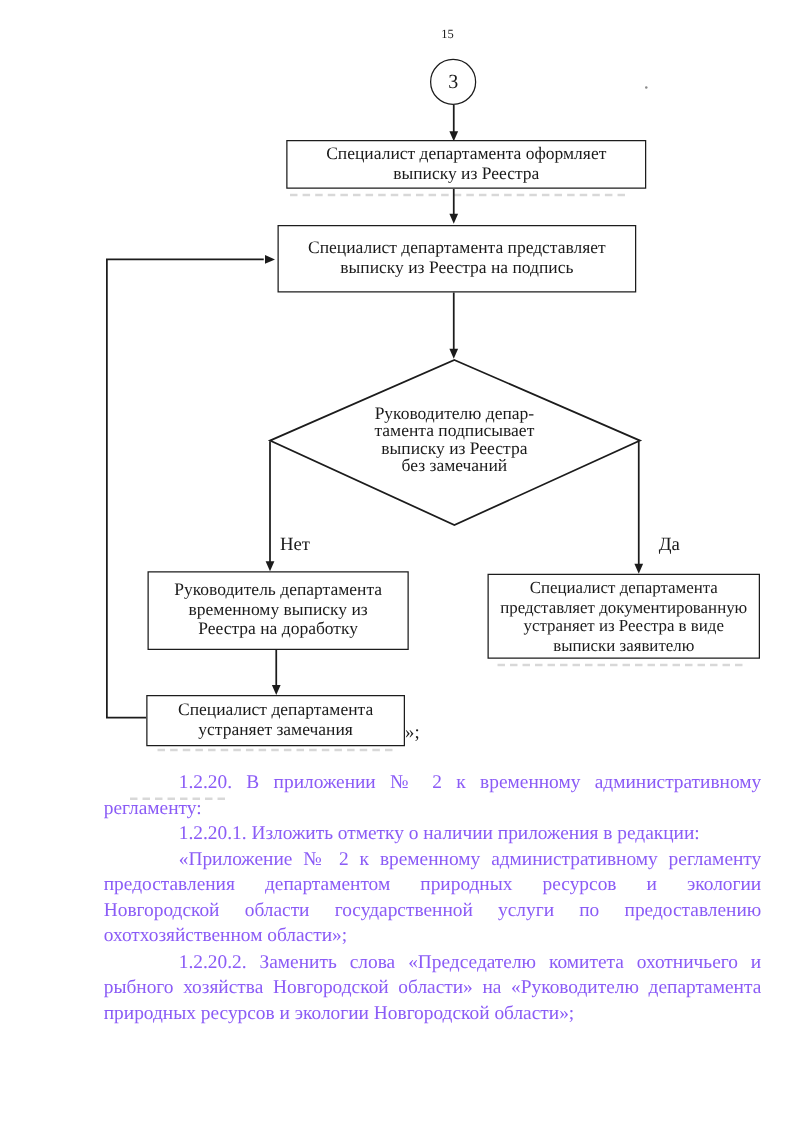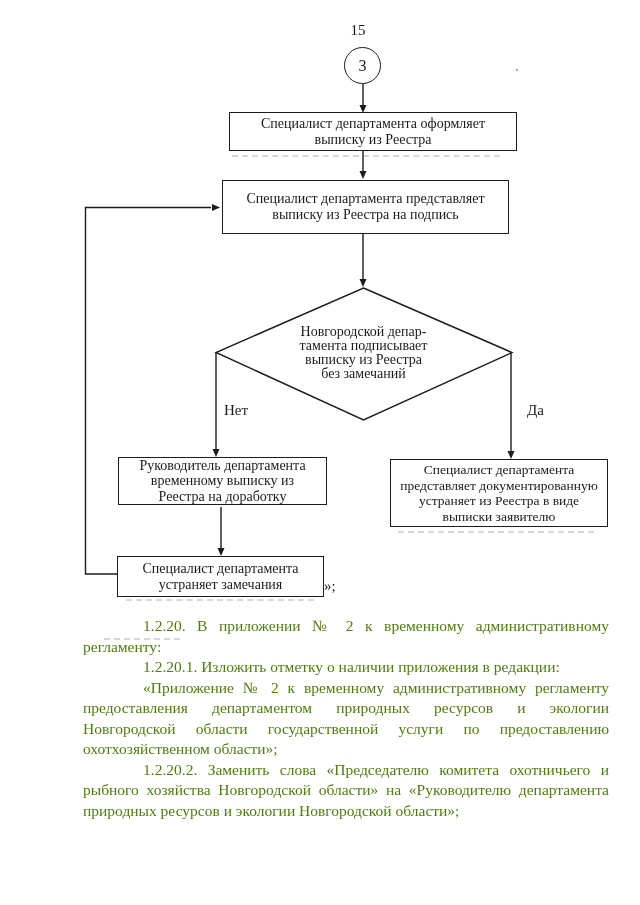--- a/index.html
+++ b/index.html
@@ -20,51 +20,51 @@
     border:1.4px solid #1c1c1c;
     display:flex;flex-direction:column;justify-content:center;align-items:center;
     text-align:right;
     font-size:14px;line-height:16px;
     box-sizing:border-box;
   }
   .fbox.heavy{border-width:1.7px;}
   .fline{white-space:nowrap;}
   .page-number{
     position:absolute;z-index:3;
-    font-size:15px;text-align:center;
+    font-size:10px;text-align:center;
   }
   .connector{
     position:absolute;z-index:2;
     width:37px;height:37px;border:1.4px solid #1c1c1c;border-radius:50%;
     background:#fff;box-sizing:border-box;
     display:flex;align-items:center;justify-content:center;
     font-size:16px;
   }
   .diamond-text{
     position:absolute;z-index:2;
     text-align:center;font-size:14px;line-height:14px;
   }
   .branch-label{
-    position:absolute;z-index:3;font-size:15px;
+    position:absolute;z-index:3;font-size:15px;margin-top:26px;
   }
   .quote-close{
     position:absolute;z-index:3;font-size:15px;
   }
   
   .artifact{
     position:absolute;z-index:0;
     border-top:2px dashed #c4c4c4;opacity:.65;
   }
   .speck{
     position:absolute;z-index:0;width:2px;height:2px;background:#8a8a8a;border-radius:50%;
   }
   
   .body-text{
     position:absolute;left:83px;top:616px;width:526px;z-index:2;
-    font-size:15.5px;line-height:20.5px;color:#4d7c0f;
+    font-size:15.5px;line-height:20.5px;color:#8b5cf6;
   }
   .tl{height:20.5px;overflow:hidden;}
   .tl.just{text-align:justify;text-align-last:justify;}
   .tl.left{text-align:left;}
   .tl.ind{padding-left:60px;box-sizing:border-box;}
 </style>
 </head>
 <body>
 
 <div class="page">
@@ -107,30 +107,30 @@
     <div class="fline">Специалист департамента оформляет</div>
     <div class="fline">выписку из Реестра</div>
   </div>
 
   <div class="fbox heavy" style="left:222px;top:180px;width:287px;height:54px;">
     <div class="fline">Специалист департамента представляет</div>
     <div class="fline">выписку из Реестра на подпись</div>
   </div>
 
   <div class="diamond-text" style="left:258px;top:325px;width:211px;">
-    <div>Новгородской депар-</div>
+    <div>Руководителю депар-</div>
     <div>тамента подписывает</div>
     <div>выписку из Реестра</div>
     <div>без замечаний</div>
   </div>
 
   <div class="branch-label" style="left:224px;top:402px;">Нет</div>
   <div class="branch-label" style="left:527px;top:402px;">Да</div>
 
-  <div class="fbox" style="left:118px;top:457px;width:209px;height:48px;line-height:15.5px;">
+  <div class="fbox" style="left:118px;top:457px;width:209px;height:63px;line-height:15.5px;">
     <div class="fline">Руководитель департамента</div>
     <div class="fline">временному выписку из</div>
     <div class="fline">Реестра на доработку</div>
   </div>
 
   <div class="fbox heavy" style="left:390px;top:459px;width:218px;height:68px;font-size:13.5px;line-height:15.5px;">
     <div class="fline">Специалист департамента</div>
     <div class="fline">представляет документированную</div>
     <div class="fline">устраняет из Реестра в виде</div>
     <div class="fline">выписки заявителю</div>

